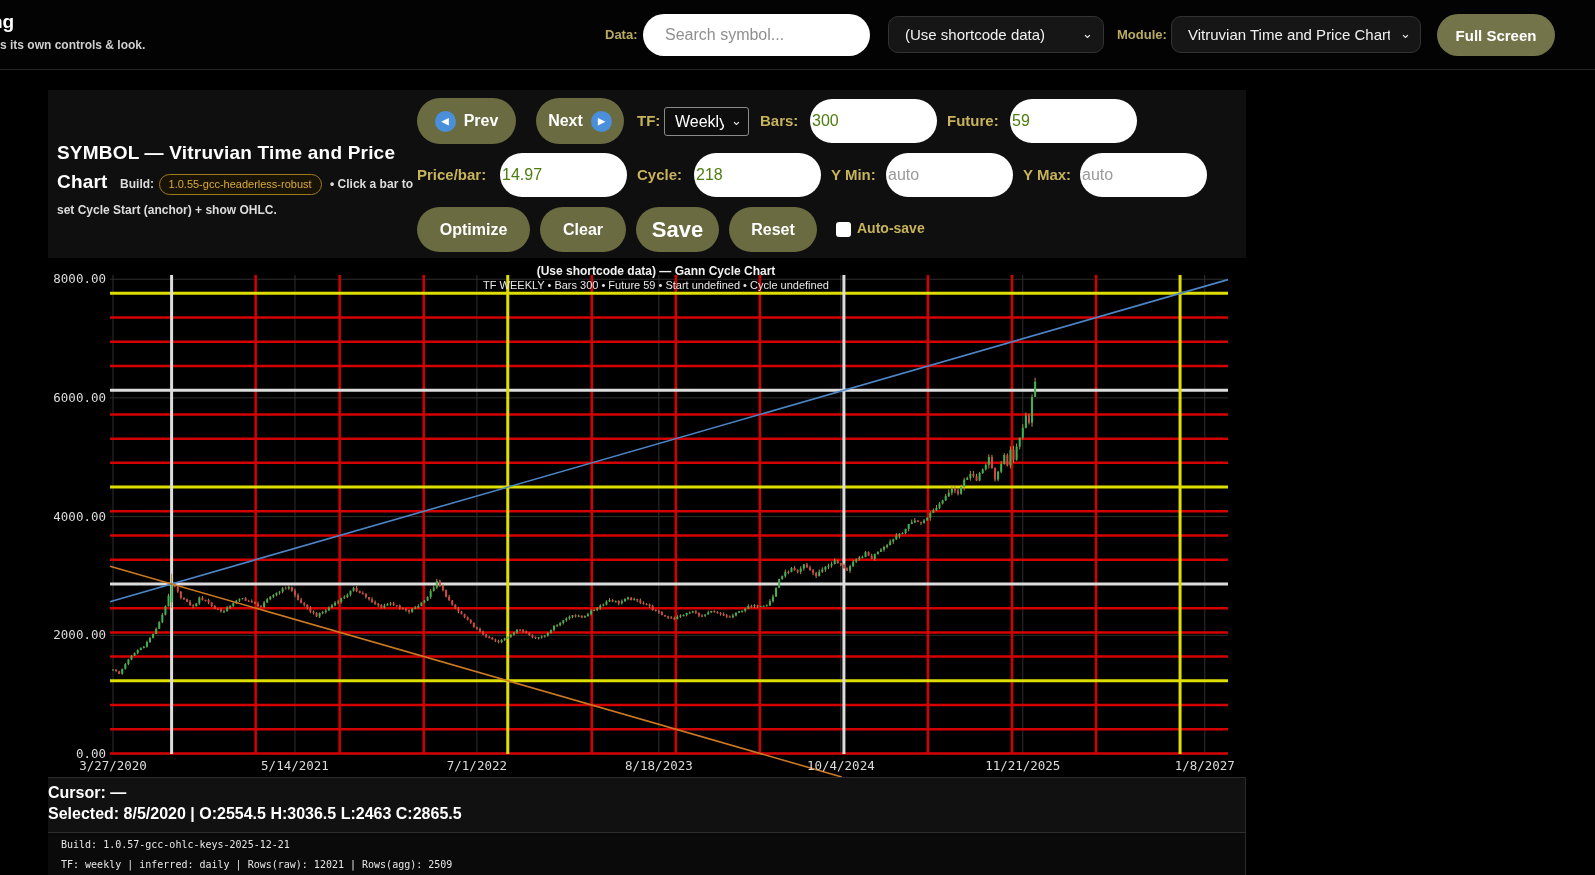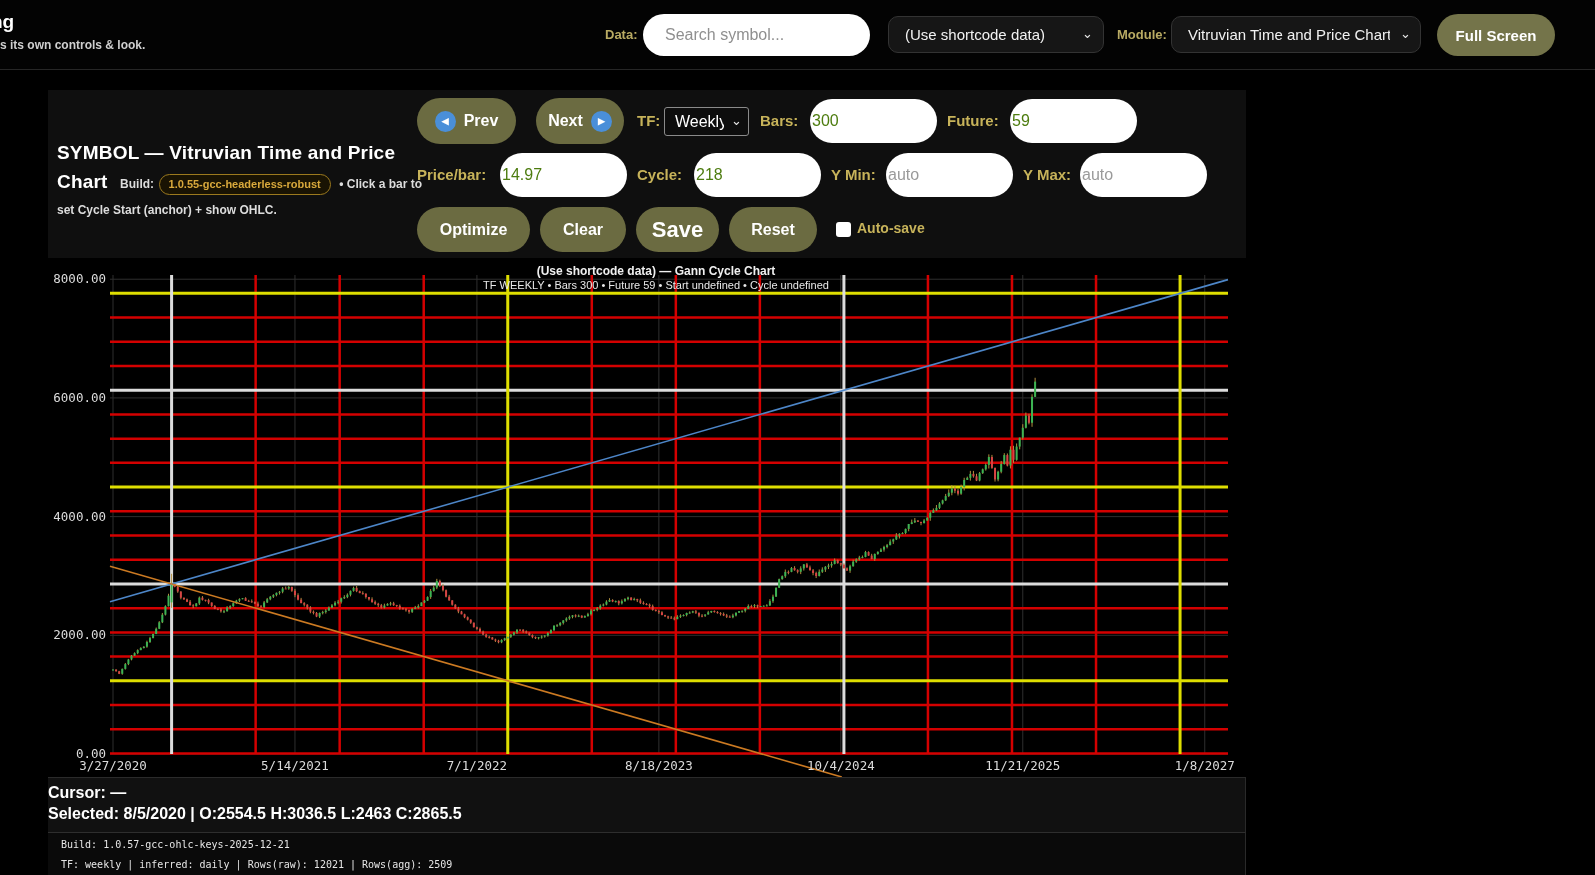--- a/index.html
+++ b/index.html
@@ -21,21 +21,21 @@
   .btn{display:flex;align-items:center;justify-content:center;gap:8px;background:#6b6b41;color:#fff;
     font-weight:bold;border:none;border-radius:23px;cursor:pointer;font-family:"Liberation Sans",sans-serif;}
   #fullscreen-btn{left:1437px;top:14px;width:118px;height:42px;font-size:15px;background:#74744a;border-radius:21px;}
 
   
   #panel{left:48px;top:90px;width:1198px;height:687px;background:#0f0f0f;}
   .sym-block{left:9px;top:48px;width:368px;color:#fff;line-height:1.55;}
   .sym-title{font-size:19px;font-weight:bold;letter-spacing:.2px;}
   .sym-small{font-size:12px;font-weight:bold;color:#dcdcdc;}
   .build-pill{display:inline-block;border:1px solid #9c7a1e;color:#d9a93c;background:#191303;border-radius:12px;
-    padding:1px 9px;font-size:11px;font-weight:bold;}
+    padding:1px 9px;font-size:11px;font-weight:normal;}
   .gold{color:#c7b35a;font-weight:bold;font-size:15px;}
   .pill-input{background:#fff;border:none;border-radius:22px;height:44px;text-align:left;font-size:16px;color:#4d7c0f;
     outline:none;box-sizing:border-box;font-family:"Liberation Sans",sans-serif;}
   .pill-input::placeholder{color:#9a9a9a;}
   .circle-ic{display:inline-flex;align-items:center;justify-content:center;width:21px;height:21px;border-radius:50%;
     background:#4a8fd9;color:#fff;font-size:9px;}
   .tf-select{appearance:none;-webkit-appearance:none;background:#0d0d0d;color:#fff;border:1px solid #8a8a8a;
     border-radius:3px;font-size:16px;padding:0 24px 0 10px;height:29px;outline:none;font-family:"Liberation Sans",sans-serif;}
   .chkbox{appearance:none;-webkit-appearance:none;width:15px;height:15px;background:#fff;border-radius:3px;margin:0;cursor:pointer;}
 

